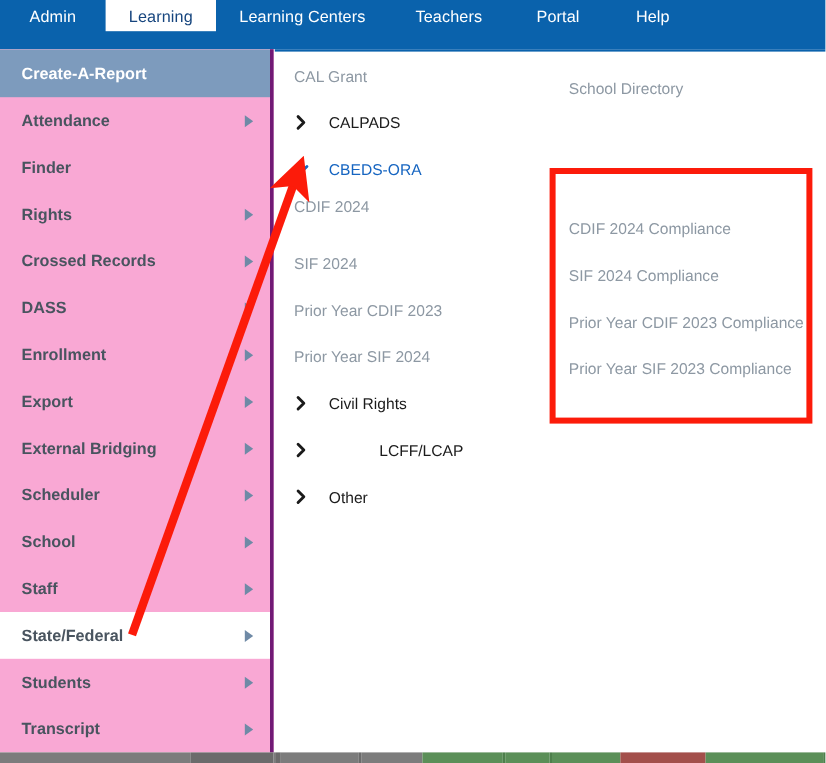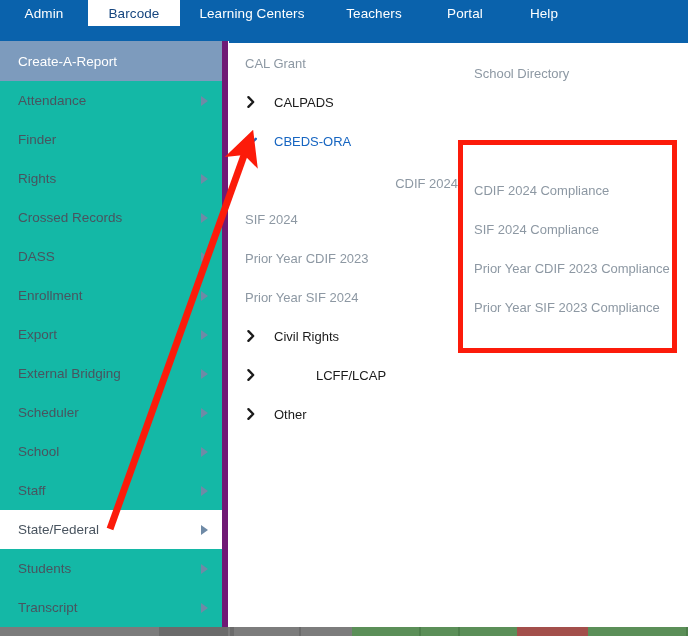--- a/index.html
+++ b/index.html
@@ -49,23 +49,24 @@
     background: #ffffff;
     color: #16457e;
   }
 
   
   .sidebar {
     position: absolute;
     left: 0; top: 41px;
     width: 228px;
     height: 586px;
-    background: #14b8a6;
-    border-right: 6px solid #701a75;
+    background: #f9a8d4;
+    border-right: 3px solid #701a75;
     overflow: hidden;
+    font-weight: bold;
   }
   .sidebar-header {
     position: relative;
     height: 40px;
     background: #7d9bbd;
     display: flex;
     align-items: center;
     padding-left: 18px;
     color: #ffffff;
     font-size: 13.5px;
@@ -201,21 +202,21 @@
 <body>
 
 <div id="app">
 
   <div class="topnav">
     <div class="topnav-inner" id="topnav-inner">
         <div class="nav-tab" style="left: 0px; width: 88px;">
           <span>Admin</span>
         </div>
         <div class="nav-tab active" style="left: 88px; width: 92px;">
-          <span>Barcode</span>
+          <span>Learning</span>
         </div>
         <div class="nav-tab" style="left: 180px; width: 144px;">
           <span>Learning Centers</span>
         </div>
         <div class="nav-tab" style="left: 324px; width: 100px;">
           <span>Teachers</span>
         </div>
         <div class="nav-tab" style="left: 424px; width: 82px;">
           <span>Portal</span>
         </div>
@@ -300,21 +301,21 @@
               <path d="M4.4 2.2 L9.2 7 L4.4 11.8" fill="none" stroke="#1b1b1b" stroke-width="2.4" stroke-linecap="round" stroke-linejoin="round"></path>
             </svg></span>
           <span class="mlabel">CALPADS</span>
         </div>
         <div class="menu-row node expanded" style="top: 85px;">
           <span class="chev"><svg width="14" height="14" viewBox="0 0 14 14">
               <path d="M2.2 4.8 L7 9.4 L11.8 4.8" fill="none" stroke="#1665c1" stroke-width="2.4" stroke-linecap="round" stroke-linejoin="round"></path>
             </svg></span>
           <span class="mlabel">CBEDS-ORA</span>
         </div>
-        <div class="menu-row leaf" style="top: 127px; justify-content: flex-end;">
+        <div class="menu-row leaf" style="top: 116px;">
           <span class="mlabel">CDIF 2024</span>
         </div>
         <div class="menu-row leaf" style="top: 163px;">
           <span class="mlabel">SIF 2024</span>
         </div>
         <div class="menu-row leaf" style="top: 202px;">
           <span class="mlabel">Prior Year CDIF 2023</span>
         </div>
         <div class="menu-row leaf" style="top: 241px;">
           <span class="mlabel">Prior Year SIF 2024</span>

